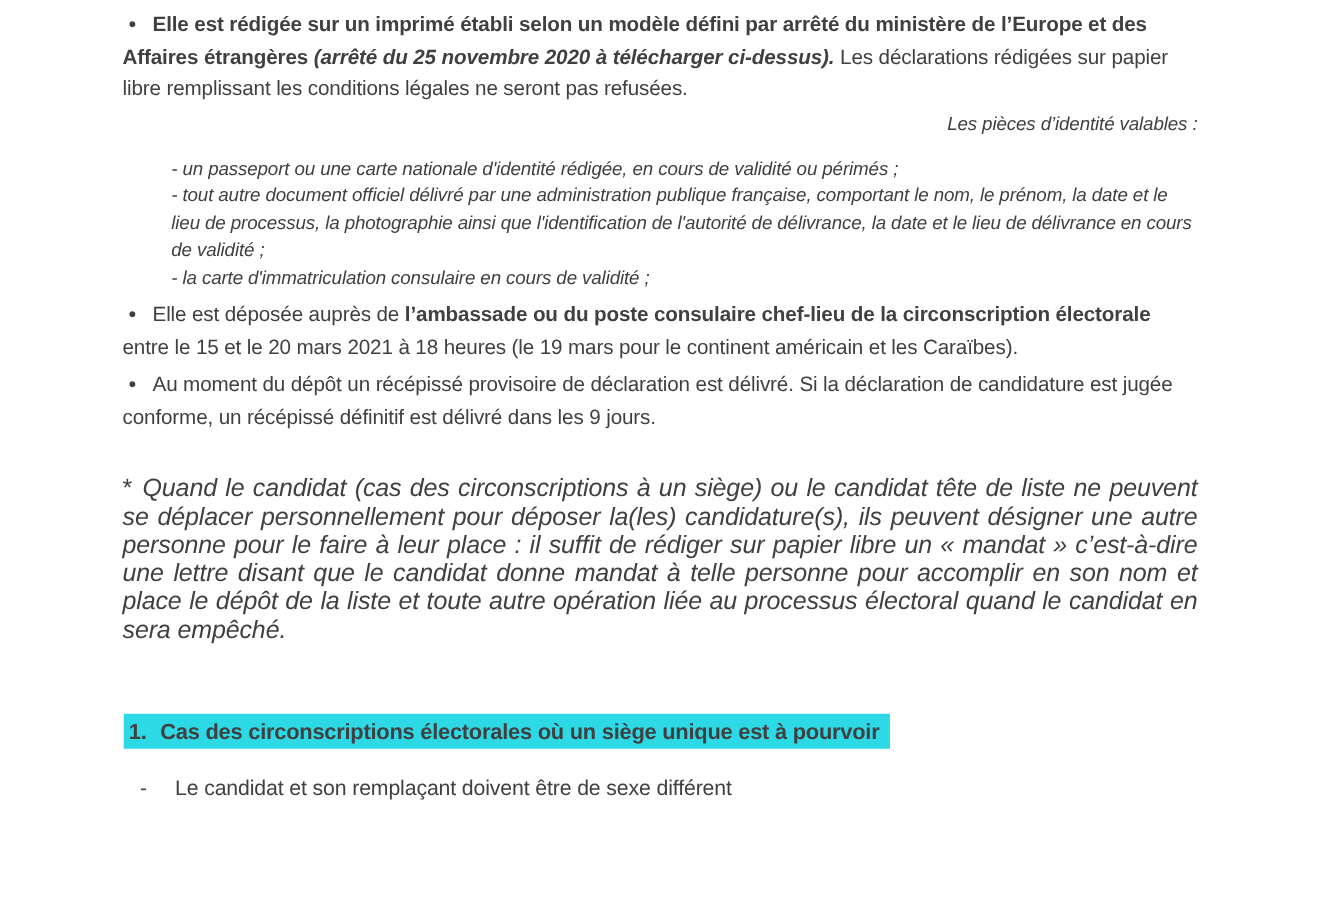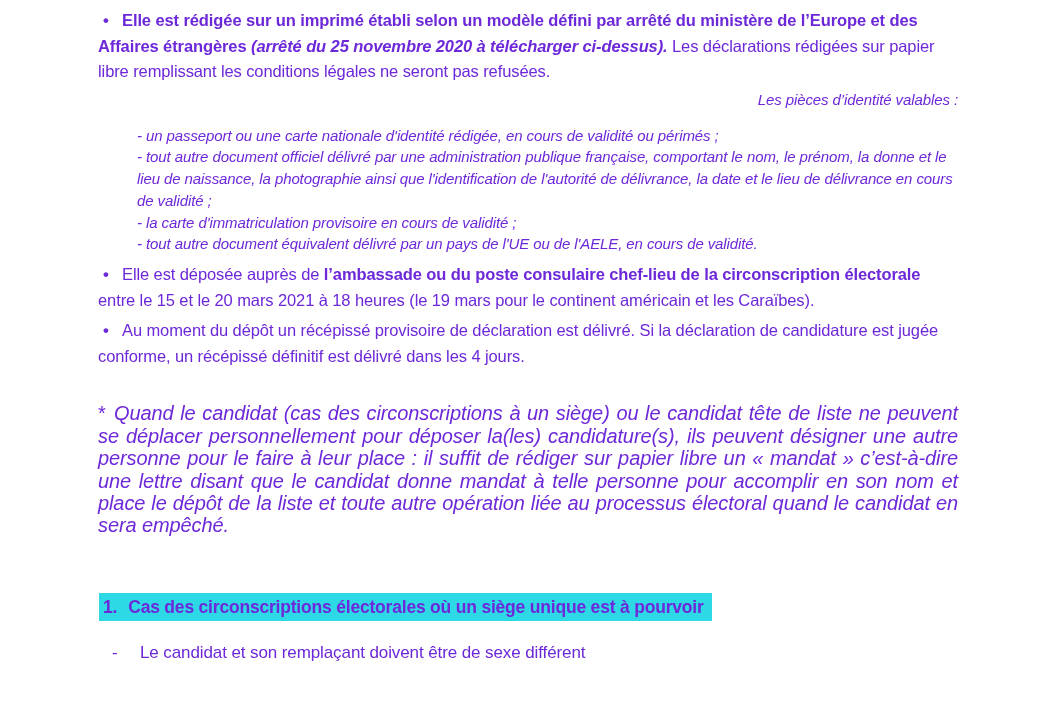--- a/index.html
+++ b/index.html
@@ -1,21 +1,21 @@
 <!DOCTYPE html>
 <html><head>
 <meta charset="utf-8">
 <style>
   * { margin:0; padding:0; box-sizing:border-box; }
   html,body { background:#ffffff; }
   .page {
     position:relative;
     width:1058px; height:720px;
     background:#ffffff;
-    color:#6d28d9;
+    color:#404040;
     font-family:"Liberation Sans", sans-serif;
     padding:8px 100px 0 98px;
     overflow:hidden;
     letter-spacing:-0.1px;
   }
   .para { font-size:16.5px; line-height:25.5px; margin-bottom:4px; }
   .para.mb5 { margin-bottom:5px; }
   .b  { font-weight:bold; }
   .bi { font-weight:bold; font-style:italic; }
   .bullet-marker { display:inline-block; width:19px; margin-left:5px; font-weight:bold; }
@@ -45,29 +45,28 @@
 
 <div class="page">
 
   <p class="para"><span class="bullet-marker">•</span><span class="b">Elle est rédigée sur un imprimé établi selon un modèle défini par arrêté du ministère de l’Europe et des Affaires étrangères </span><span class="bi">(arrêté du 25 novembre 2020 à télécharger ci-dessus).</span><span> Les déclarations rédigées sur papier libre remplissant les conditions légales ne seront pas refusées.</span></p>
 
 
   <div class="id-block">
     <p class="id-intro">Les pièces d’identité valables :</p>
     <div class="id-list">
       <div>- un passeport ou une carte nationale d'identité rédigée, en cours de validité ou périmés ;</div>
-      <div>- tout autre document officiel délivré par une administration publique française, comportant le nom, le prénom, la donne et le lieu de naissance, la photographie ainsi que l'identification de l'autorité de délivrance, la date et le lieu de délivrance en cours de validité ;</div>
-      <div>- la carte d'immatriculation provisoire en cours de validité ;</div>
-      <div>- tout autre document équivalent délivré par un pays de l'UE ou de l'AELE, en cours de validité.</div>
+      <div>- tout autre document officiel délivré par une administration publique française, comportant le nom, le prénom, la date et le lieu de processus, la photographie ainsi que l'identification de l'autorité de délivrance, la date et le lieu de délivrance en cours de validité ;</div>
+      <div>- la carte d'immatriculation consulaire en cours de validité ;</div>
     </div>
   </div>
 
   <p class="para mb5"><span class="bullet-marker">•</span><span>Elle est déposée auprès de </span><span class="b">l’ambassade ou du poste consulaire chef-lieu de la circonscription électorale</span><span> entre le 15 et le 20 mars 2021 à 18 heures (le 19 mars pour le continent américain et les Caraïbes).</span></p>
 
-  <p class="para"><span class="bullet-marker">•</span><span>Au moment du dépôt un récépissé provisoire de déclaration est délivré. Si la déclaration de candidature est jugée conforme, un récépissé définitif est délivré dans les 4 jours.</span></p>
+  <p class="para"><span class="bullet-marker">•</span><span>Au moment du dépôt un récépissé provisoire de déclaration est délivré. Si la déclaration de candidature est jugée conforme, un récépissé définitif est délivré dans les 9 jours.</span></p>
 
   <p class="footnote"><span class="fn-marker">*</span><span>Quand le candidat (cas des circonscriptions à un siège) ou le candidat tête de liste ne peuvent se déplacer personnellement pour déposer la(les) candidature(s), ils peuvent désigner une autre personne pour le faire à leur place : il suffit de rédiger sur papier libre un « mandat » c’est-à-dire une lettre disant que le candidat donne mandat à telle personne pour accomplir en son nom et place le dépôt de la liste et toute autre opération liée au processus électoral quand le candidat en sera empêché.</span></p>
 
   <h2 class="section-heading"><span class="hl" style="background-color: rgb(46, 217, 230);"><span class="num">1.</span><span>Cas des circonscriptions électorales où un siège unique est à pourvoir</span></span></h2>
 
   <p class="sub-item"><span class="dash-marker">-</span><span>Le candidat et son remplaçant doivent être de sexe différent</span></p>
 
 </div>
 
 </body></html>

